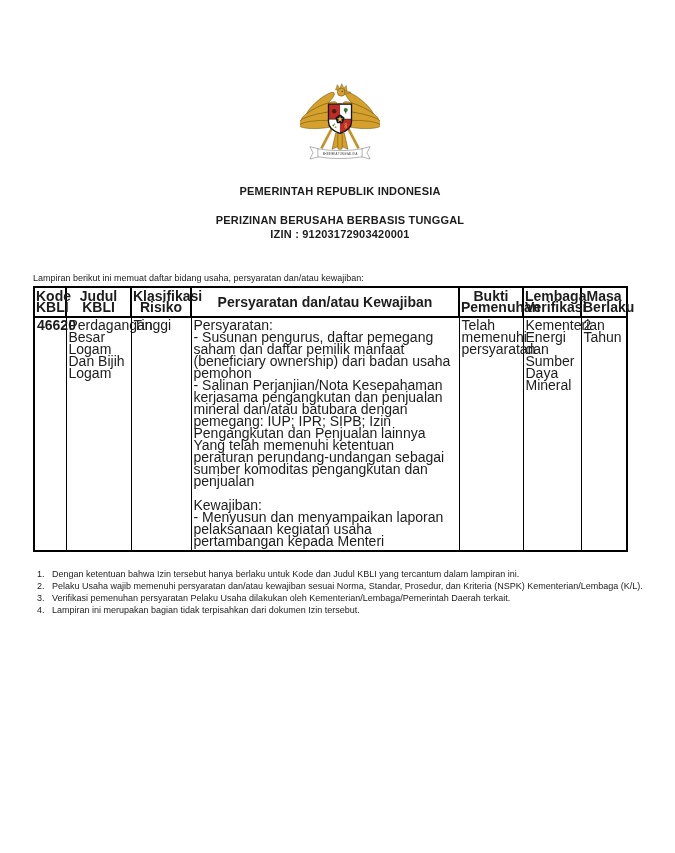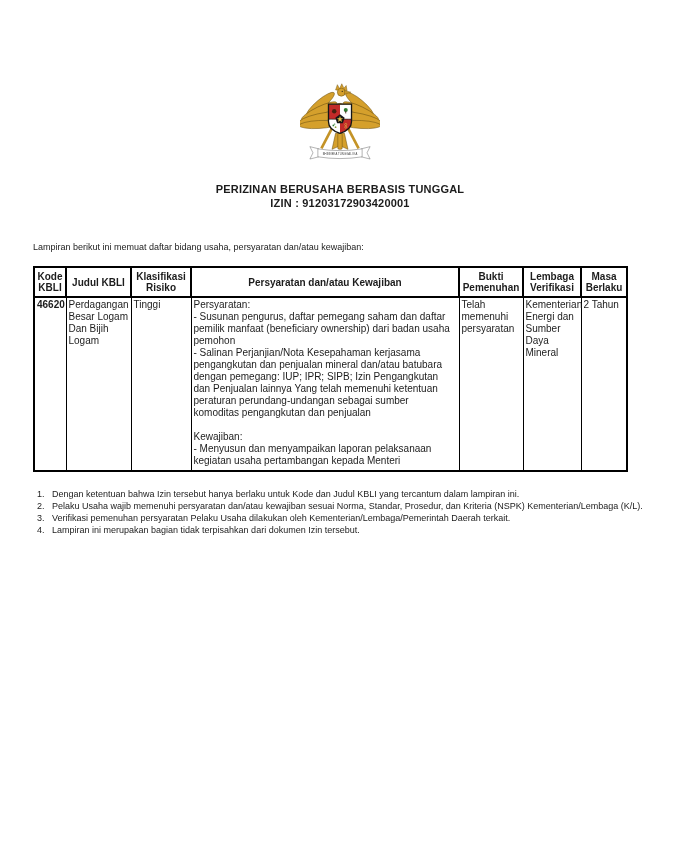--- a/index.html
+++ b/index.html
@@ -39,25 +39,25 @@
     letter-spacing: 0.2px;
   }
   
   .intro {
     margin-top: 32px;
     font-size: 9px;
     line-height: 11px;
   }
   
   table.kbli {
-    margin-top: 13px;
+    margin-top: 2px;
     border-collapse: collapse;
     table-layout: fixed;
     width: 593px;
-    font-size: 10px;
+    font-size: 14px;
   }
   table.kbli th {
     border: 2px solid #000;
     font-weight: bold;
     text-align: center;
     vertical-align: middle;
     padding: 3px 1px;
     line-height: 11px;
   }
   table.kbli td {
@@ -167,20 +167,21 @@
 
       <g>
         <polygon points="22,146 42,151 42,169 22,174 29,160" fill="#FFFFFF" stroke="#555" stroke-width="1"></polygon>
         <polygon points="158,146 138,151 138,169 158,174 151,160" fill="#FFFFFF" stroke="#555" stroke-width="1"></polygon>
         <path d="M40 151 Q90 159 140 151 L140 169 Q90 177 40 169 Z" fill="#FFFFFF" stroke="#555" stroke-width="1"></path>
         <text x="90" y="165" text-anchor="middle" font-size="6.2" fill="#3a3a3a" font-family="Liberation Sans, sans-serif" letter-spacing="0.2">BHINNEKA TUNGGAL IKA</text>
       </g>
     </svg>
   </div>
 
+  <div class="gov-title">PEMERINTAH REPUBLIK INDONESIA</div>
 
   <div class="doc-title-block">
     <div>PERIZINAN BERUSAHA BERBASIS TUNGGAL</div>
     <div>IZIN : 91203172903420001</div>
   </div>
 
   <div class="intro">Lampiran berikut ini memuat daftar bidang usaha, persyaratan dan/atau kewajiban:</div>
 
   <table class="kbli">
     <colgroup>

